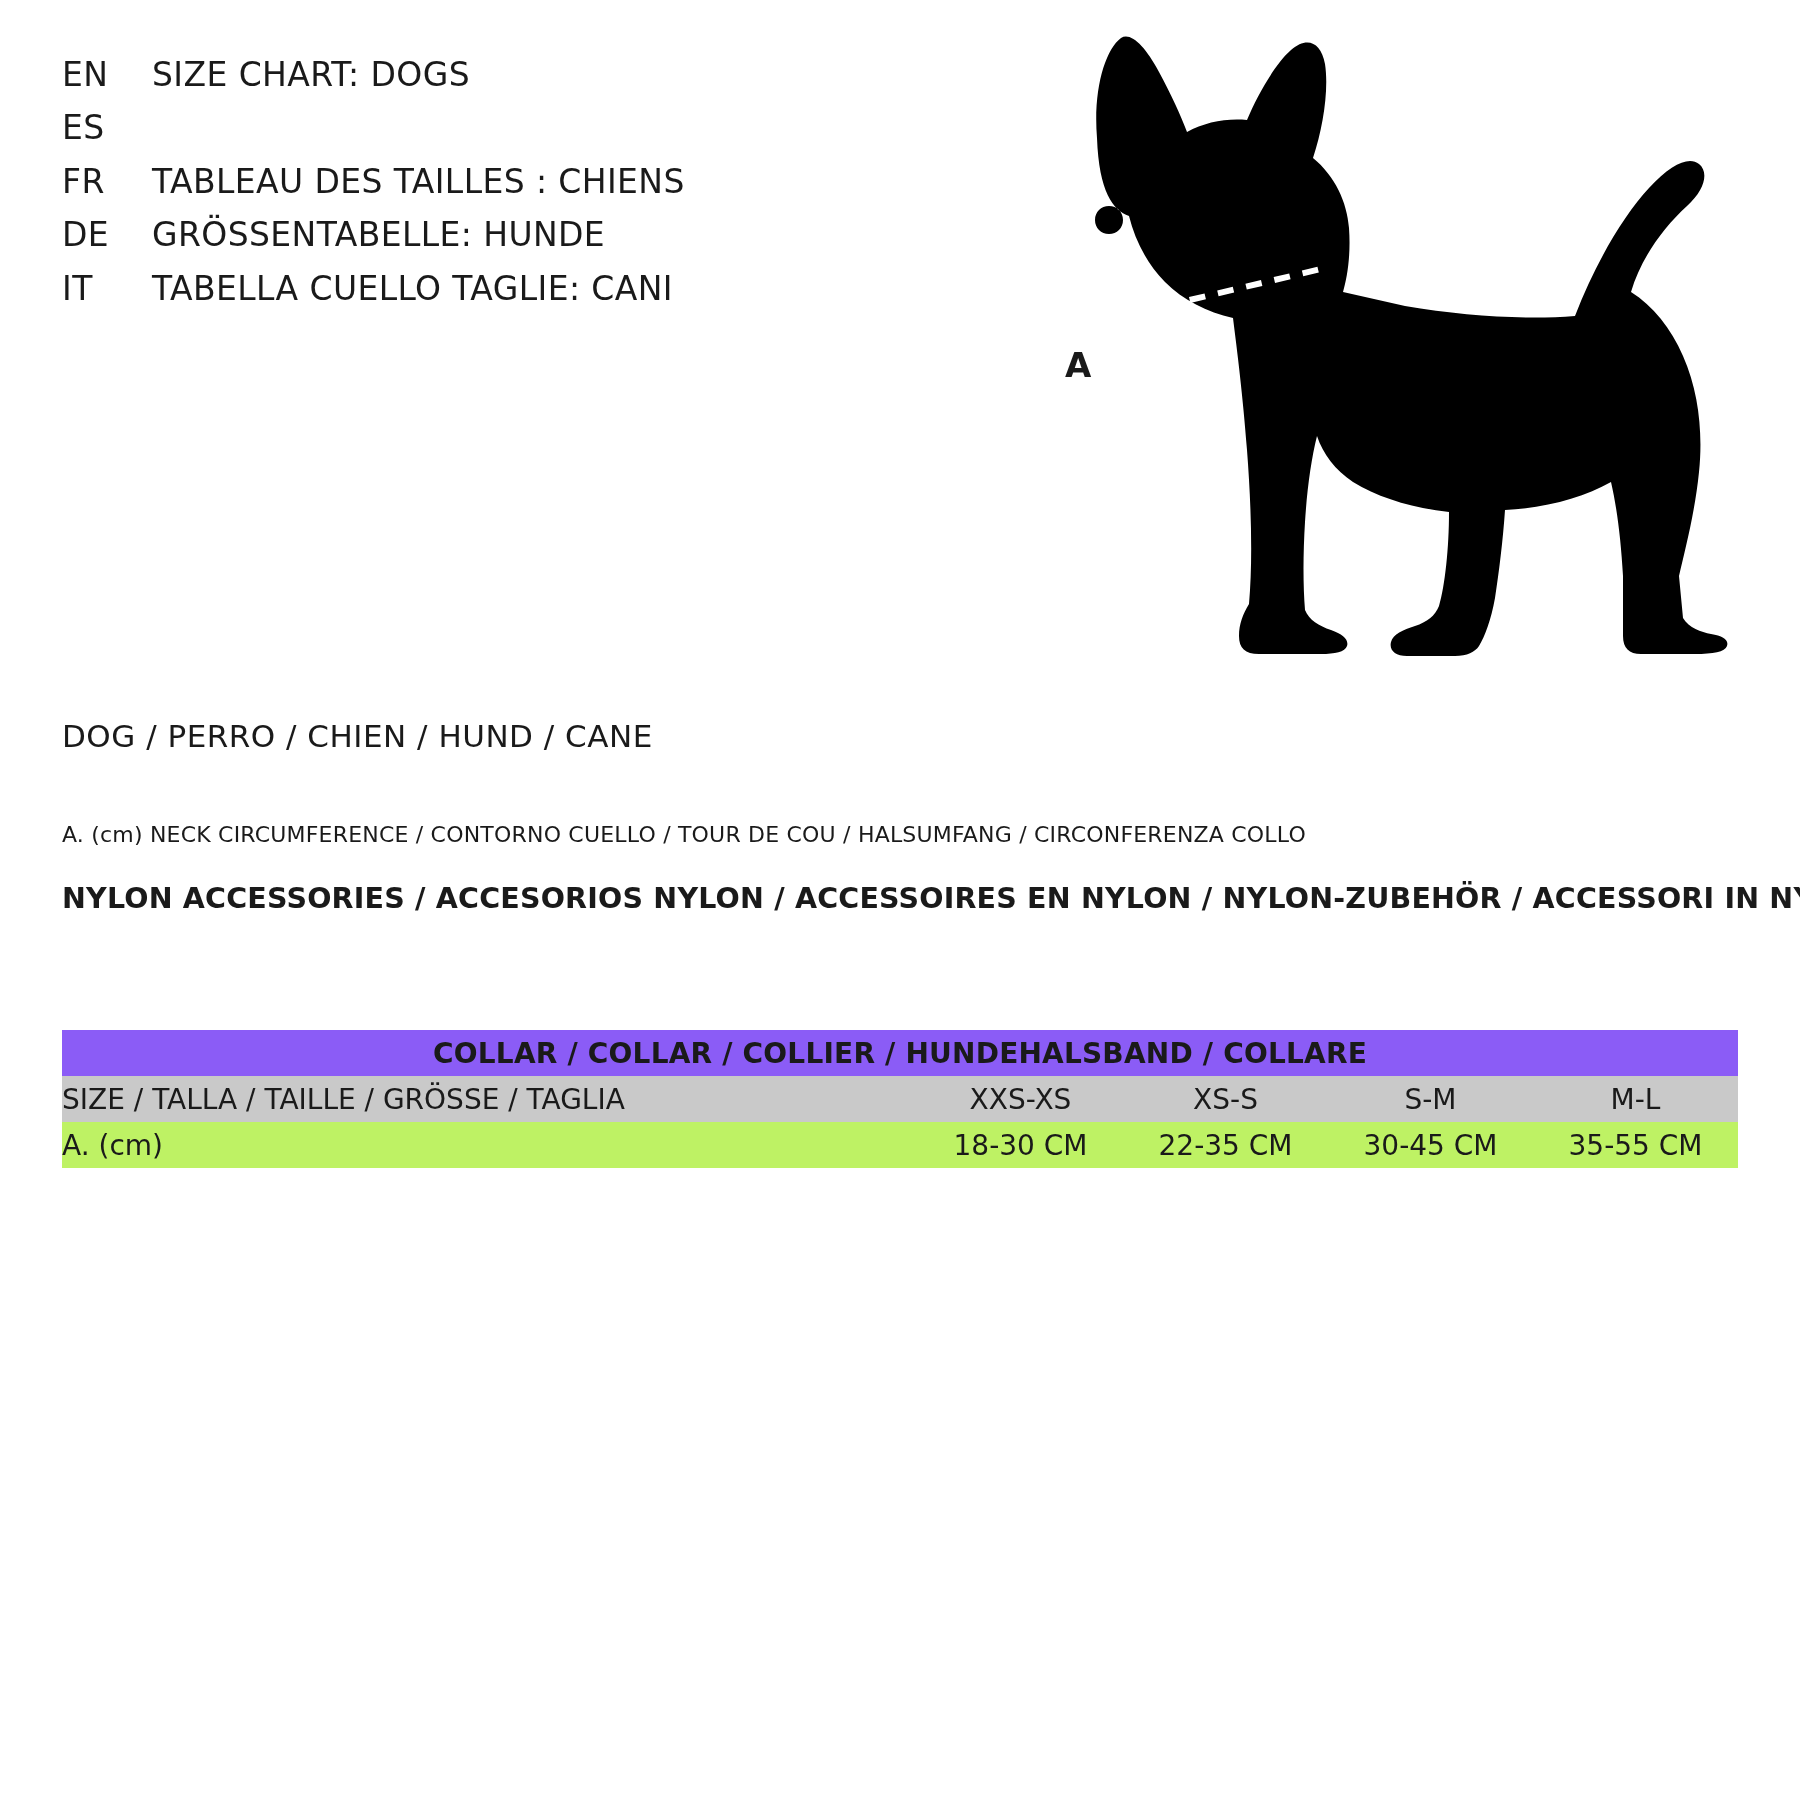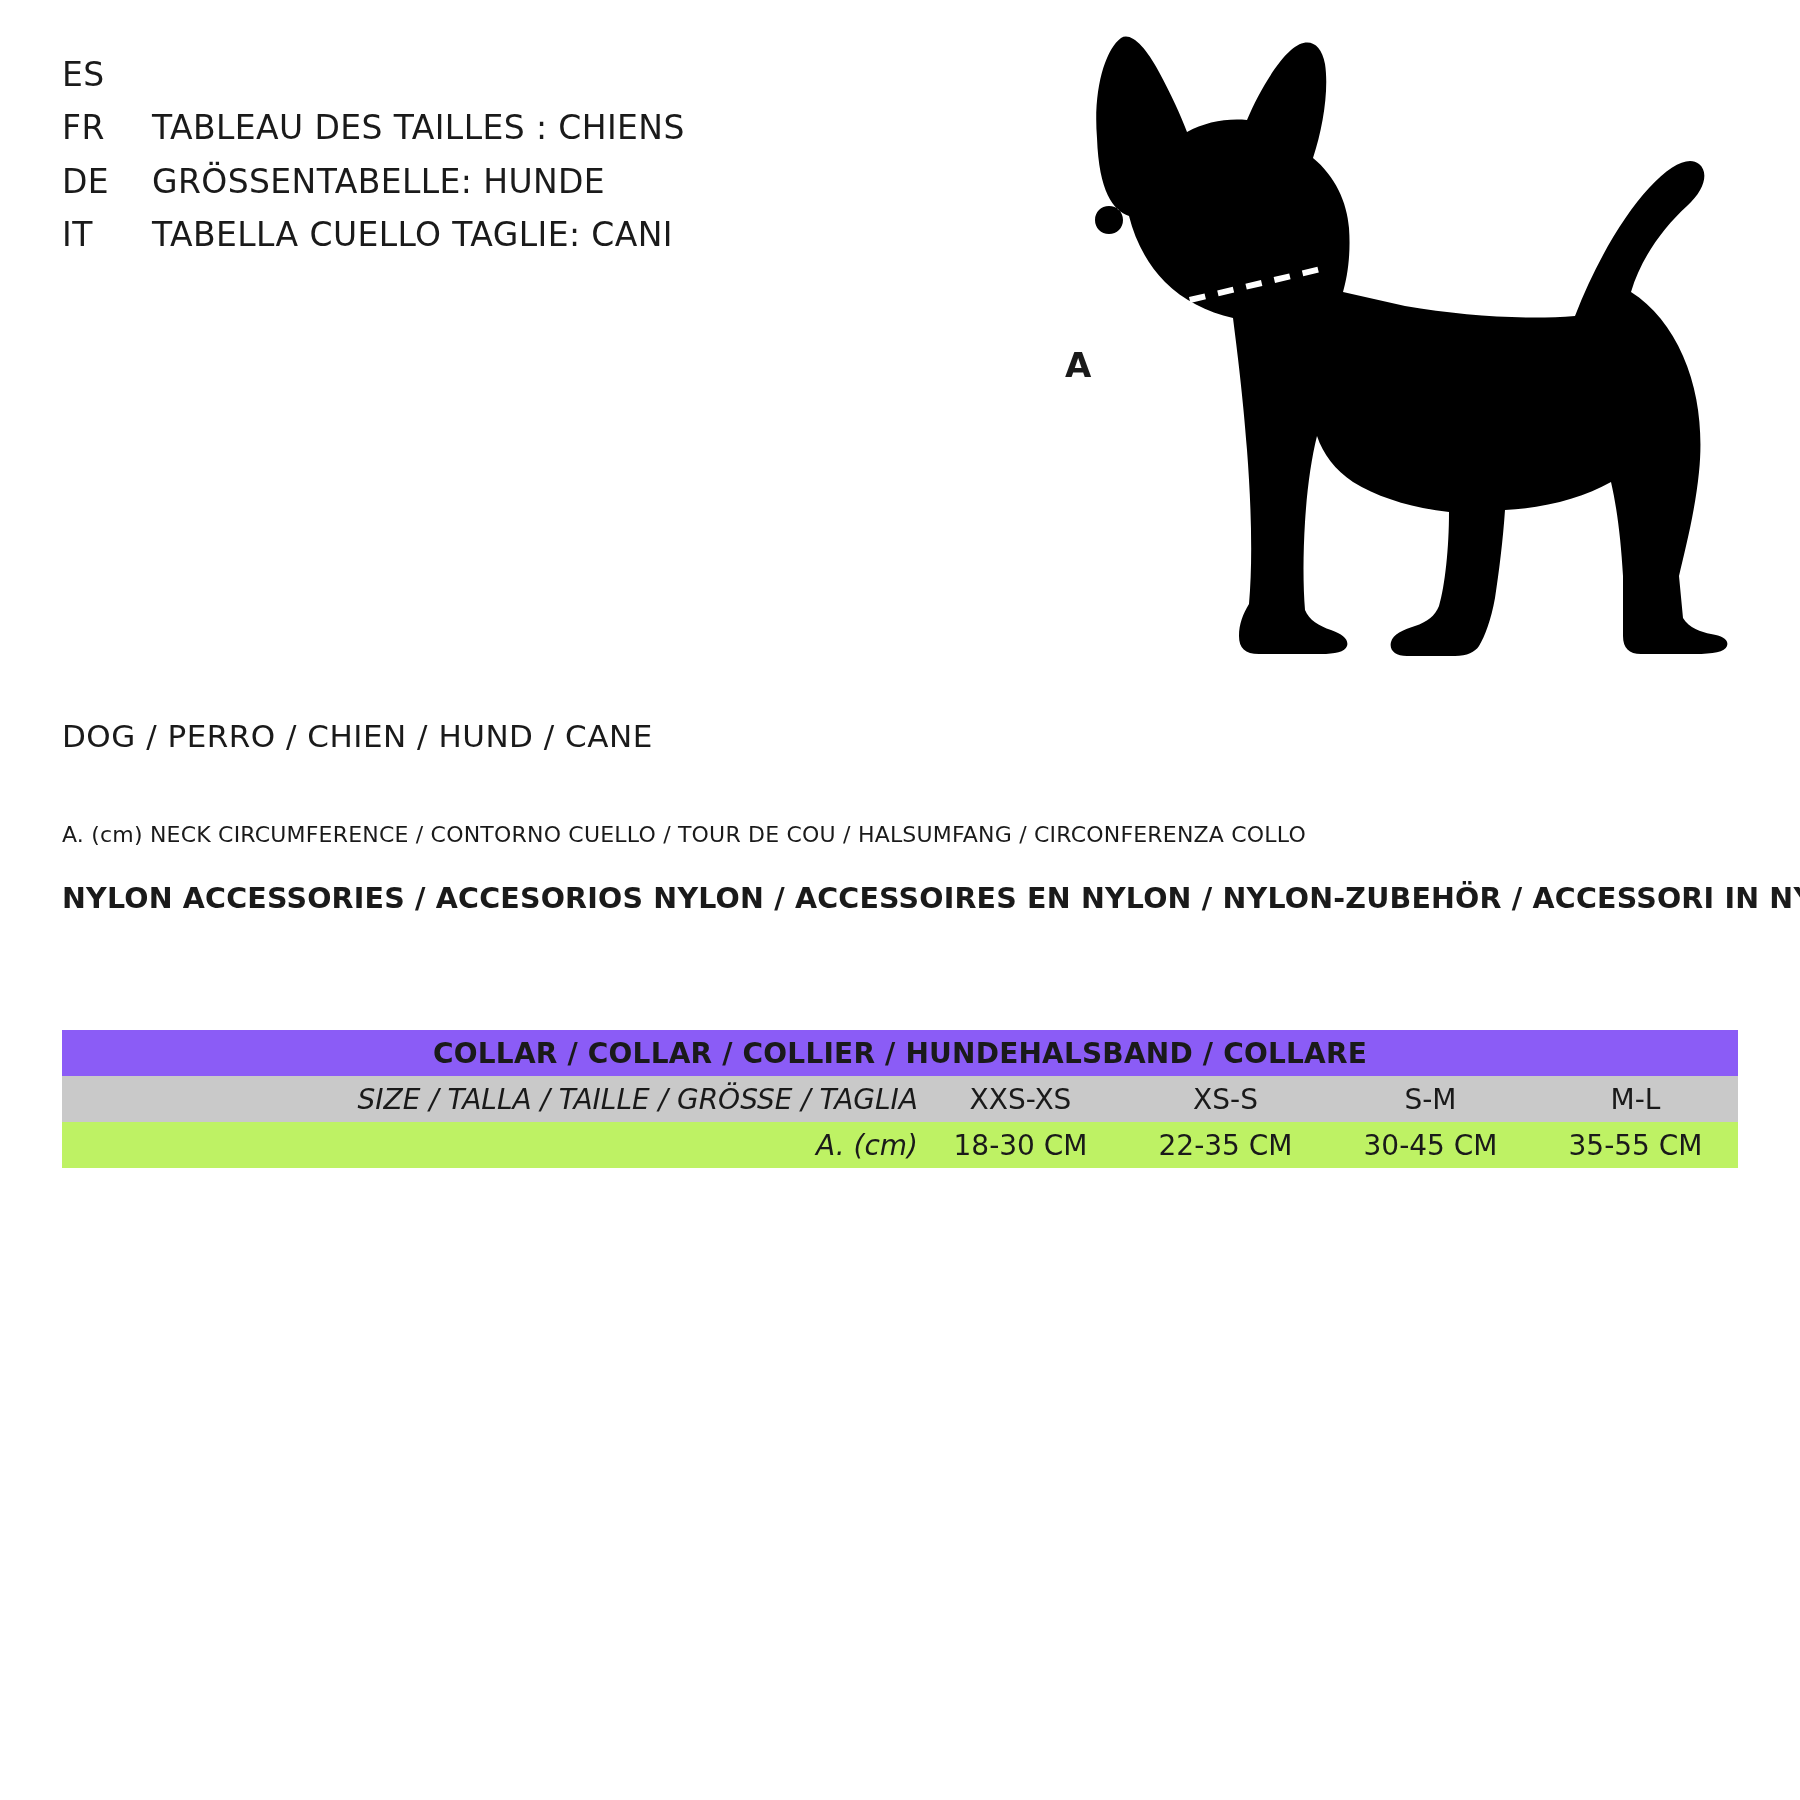--- a/index.html
+++ b/index.html
@@ -120,31 +120,34 @@
   }
   .head-row td {
     background: #c9c9c9;
     height: 48px;
   }
   .row-a td { background: #ffffff; }
   .row-b td { background: #bef264; }
 
   .cell-label {
     padding-left: 18px;
-    text-align: right;
-    font-style: italic;
+    text-align: left;
   }
   .cell-val {
     text-align: center;
   }
 </style>
 </head>
 <body>
 
 <div id="lang-block">
+  <div class="lang-row">
+    <span class="lang-code">EN</span>
+    <span class="lang-text">SIZE CHART: DOGS</span>
+  </div>
   <div class="lang-row">
     <span class="lang-code">ES</span>
   </div>
   <div class="lang-row">
     <span class="lang-code">FR</span>
     <span class="lang-text">TABLEAU DES TAILLES : CHIENS</span>
   </div>
   <div class="lang-row">
     <span class="lang-code">DE</span>
     <span class="lang-text">GRÖSSENTABELLE: HUNDE</span>

